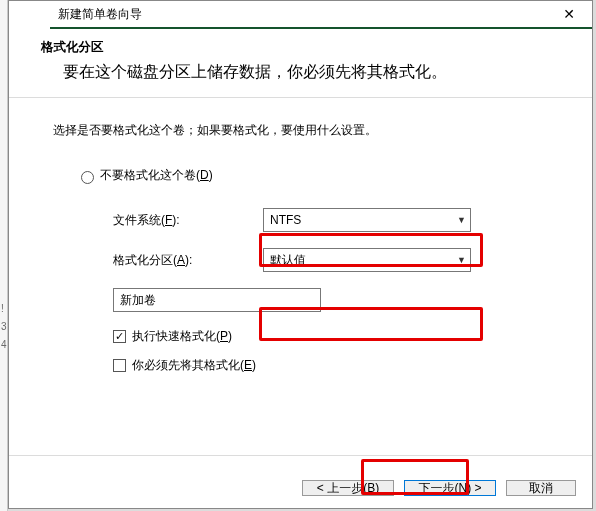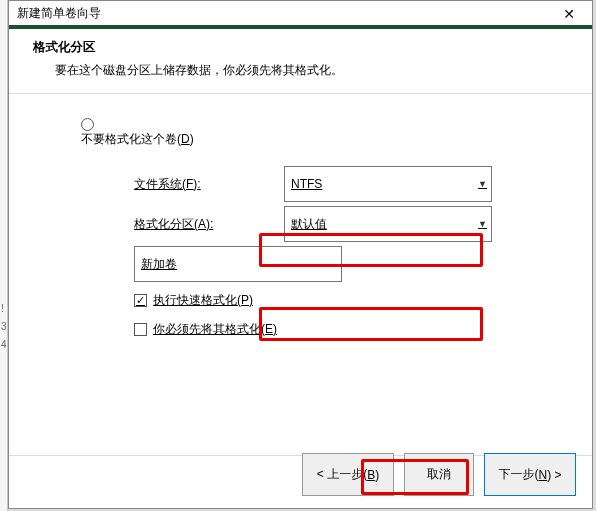--- a/index.html
+++ b/index.html
@@ -21,64 +21,65 @@
     width: 585px;
     height: 509px;
     background: #fff;
     border: 1px solid #888;
   }
   .titlebar {
     height: 28px;
     display: flex;
     align-items: center;
     padding: 0 8px;
-    border-bottom: 4px solid #14532d;
+    border-bottom: 2px solid #14532d;
     position: relative;
+    margin-left: 41px;
   }
   .titlebar .title { font-size: 12px; }
   .titlebar .close {
     position: absolute;
     right: 2px;
     top: 0;
     width: 42px;
     height: 26px;
     display: flex;
     align-items: center;
     justify-content: center;
     font-size: 14px;
     font-family: Arial, sans-serif;
   }
-  .header-area { padding: 10px 24px 8px 24px; }
+  .header-area { padding: 10px 24px 8px 32px; }
   .header-title { font-size: 12.5px; font-weight: 700; }
-  .header-subtitle { font-size: 12px; margin-top: 6px; padding-left: 22px; }
+  .header-subtitle { font-size: 16px; margin-top: 6px; padding-left: 22px; }
   .divider { height: 1px; background: #dcdcdc; margin: 6px 0 0 0; }
   .content { padding: 24px 44px 10px 44px; }
   .instruction { font-size: 12px; margin-bottom: 28px; }
-  .radio-row { display: flex; align-items: flex-start; font-size: 12px; margin-left: 28px; flex-direction: column; }
+  .radio-row { display: flex; align-items: flex-end; font-size: 12px; margin-left: 28px; }
   .radio-row.first { margin-bottom: 24px; }
   .radio {
     width: 13px; height: 13px; border: 1px solid #555; border-radius: 50%;
     margin-right: 6px; display: inline-flex; align-items: center; justify-content: center;
     background: #fff;
   }
   .radio .dot { width: 5px; height: 5px; background: #000; border-radius: 50%; }
   .underline { text-decoration: underline; }
-  .options { margin: 18px 0 0 81px; text-decoration: underline; }
+  .options { margin: 18px 0 0 60px; }
   .opt-row {
     display: flex; align-items: center; margin-bottom: 16px; height: 24px;
   }
   .opt-label { width: 150px; font-size: 12px; }
   .select {
-    width: 208px; height: 36px; border: 1px solid #777;
+    width: 208px; height: 24px; border: 1px solid #777;
     display: flex; align-items: center; justify-content: space-between;
     padding: 0 4px 0 6px; font-size: 12px; background: #fff;
   }
   .select .caret { font-size: 9px; color: #333; }
   .textinput {
-    width: 208px; height: 36px; border: 1px solid #777; background: #fff;
+    width: 208px; height: 24px; border: 1px solid #777; background: #fff;
     display: flex; align-items: center; padding: 0 6px; font-size: 12px;
   }
   .checkbox-row { display: flex; align-items: center; font-size: 12px; margin-bottom: 12px; margin-left: 0; }
   .checkbox {
     width: 13px; height: 13px; border: 1px solid #555; background: #fff;
     margin-right: 6px; display: inline-flex; align-items: center; justify-content: center;
     font-size: 11px; line-height: 1;
   }
   .hl-red {
     position: absolute; border: 3px solid #e40000; pointer-events: none;
@@ -86,21 +87,21 @@
   }
   .footer-divider {
     position: absolute; left: 0; right: 0; bottom: 52px;
     height: 1px; background: #dcdcdc;
   }
   .footer {
     position: absolute; bottom: 12px; right: 16px;
     display: flex; gap: 10px; align-items: center;
   }
   .btn {
-    min-width: 92px; height: 43px; border: 1px solid #999; background: #efefef;
+    min-width: 92px; height: 16px; border: 1px solid #999; background: #efefef;
     display: inline-flex; align-items: center; justify-content: center;
     font-size: 12px; padding: 0 10px;
   }
   .btn.default { border: 1px solid #0078d7; background: #efefef; }
   
   .left-strip {
     position: absolute; left: 0; top: 0; width: 8px; height: 511px;
     background: #f5f5f5; border-right: 1px solid #c8c8c8;
   }
   .left-marks {
@@ -123,20 +124,21 @@
     </div>
   </div>
 
   <div class="header-area">
     <div class="header-title">格式化分区</div>
     <div class="header-subtitle">要在这个磁盘分区上储存数据，你必须先将其格式化。</div>
   </div>
   <div class="divider"></div>
 
   <div class="content">
+    <div class="instruction">选择是否要格式化这个卷；如果要格式化，要使用什么设置。</div>
 
     <div class="radio-row first">
       <span class="radio"></span>
       <span>
         <span>不要格式化这个卷(</span><span class="underline">D</span><span>)</span>
       </span>
     </div>
 
 
     <div class="options">
@@ -187,27 +189,27 @@
   </div>
 
   <div class="footer-divider"></div>
 
   <div class="footer">
     <div class="btn">
       <span>&lt; 上一步(</span>
         <span class="underline">B</span>
         <span>)</span>
     </div>
-    <div class="btn" style="min-width:70px">
-      <span>取消</span>
-    </div>
     <div class="btn default">
       <span>下一步(</span>
         <span class="underline">N</span>
         <span>) &gt;</span>
     </div>
+    <div class="btn" style="min-width:70px">
+      <span>取消</span>
+    </div>
   </div>
 
   <div class="hl-red" style="left:250px; top:232px; width:224px; height:34px;"></div>
   <div class="hl-red" style="left:250px; top:306px; width:224px; height:34px;"></div>
   <div class="hl-red" style="left:352px; top:458px; width:108px; height:36px;"></div>
 
 </div>
 
 </body></html>

